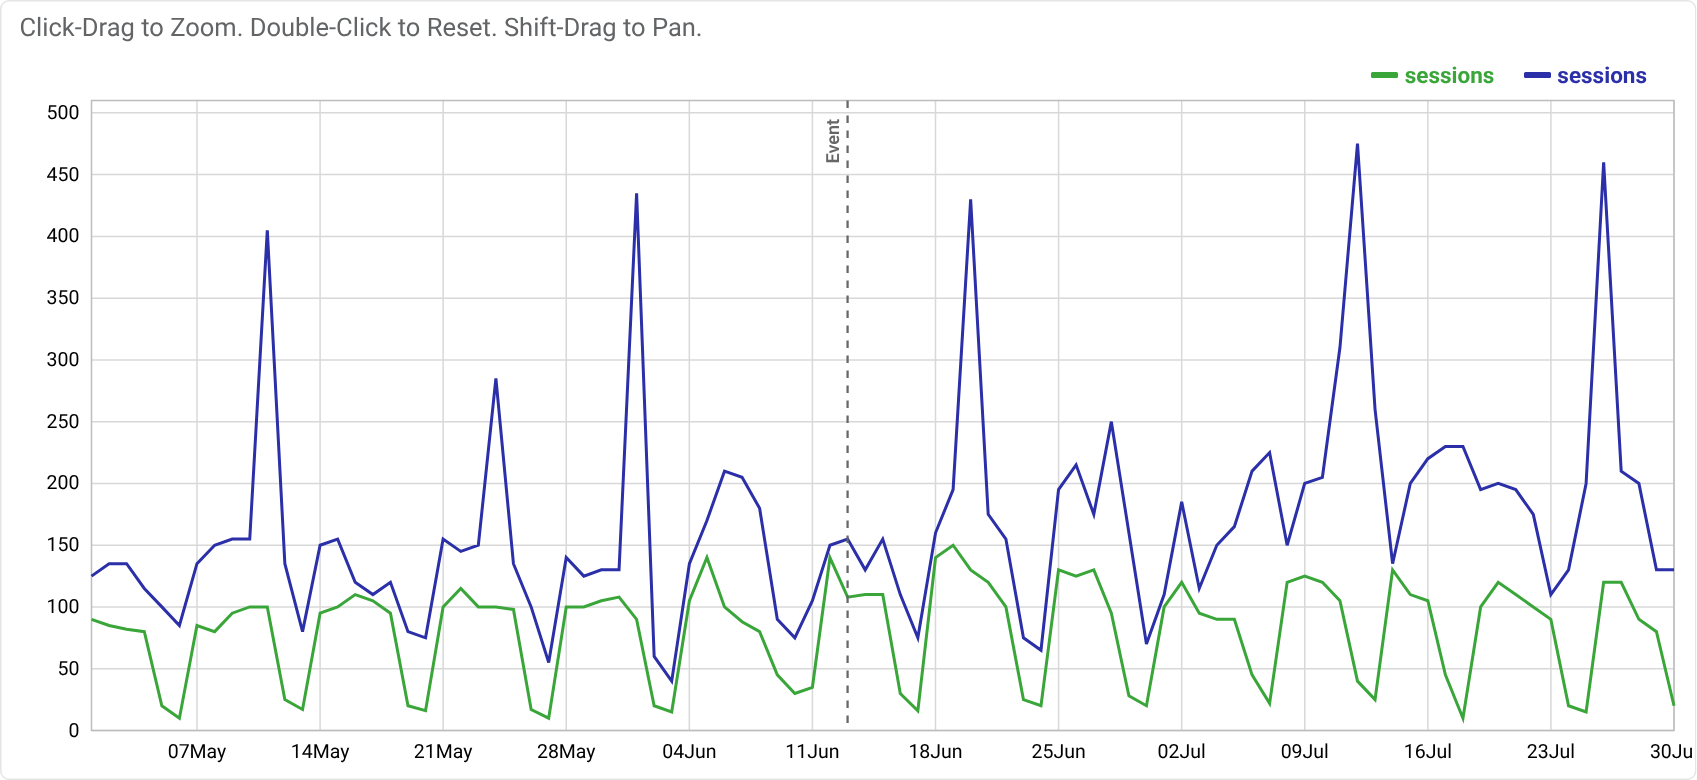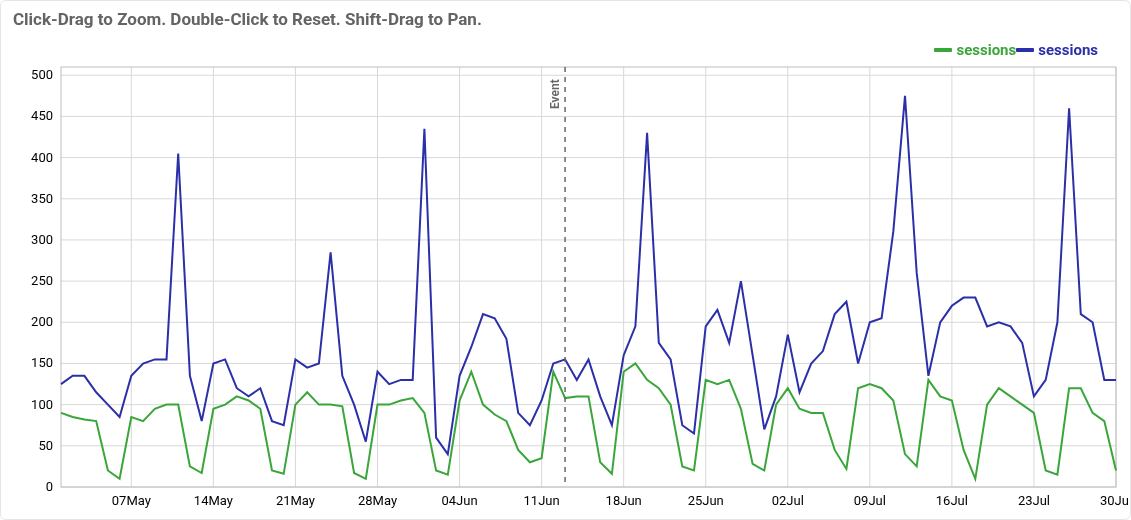--- a/index.html
+++ b/index.html
@@ -18,21 +18,21 @@
     border: 1px solid #e5e5e5;
     border-radius: 6px;
     padding-top: 6px;
     position: relative;
     overflow: hidden;
   }
   .hint {
     font-size: 17px;
     color: #626466;
     padding: 2px 12px 0 12px;
-    font-weight: 700;
+    font-weight: 400;
   }
   .chart-area {
     position: absolute;
     left: 10px;
     right: 4px;
     top: 36px;
     bottom: 6px;
   }
   svg { display: block; }
   .gridline { stroke: #d8d8d8; stroke-width: 1; }
@@ -44,21 +44,21 @@
     fill: #666;
   }
   .legend {
     position: absolute;
     top: 40px;
     right: 32px;
     font-size: 15px;
     font-weight: 700;
     display: flex;
     align-items: flex-end;
-    gap: 0;
+    gap: 20px;
   }
   .legend .swatch {
     display: inline-block;
     width: 18px;
     height: 4px;
     border-radius: 1px;
     vertical-align: middle;
   }
   .legend .item { display: inline-flex; align-items: center; gap: 4px; }
 </style>

